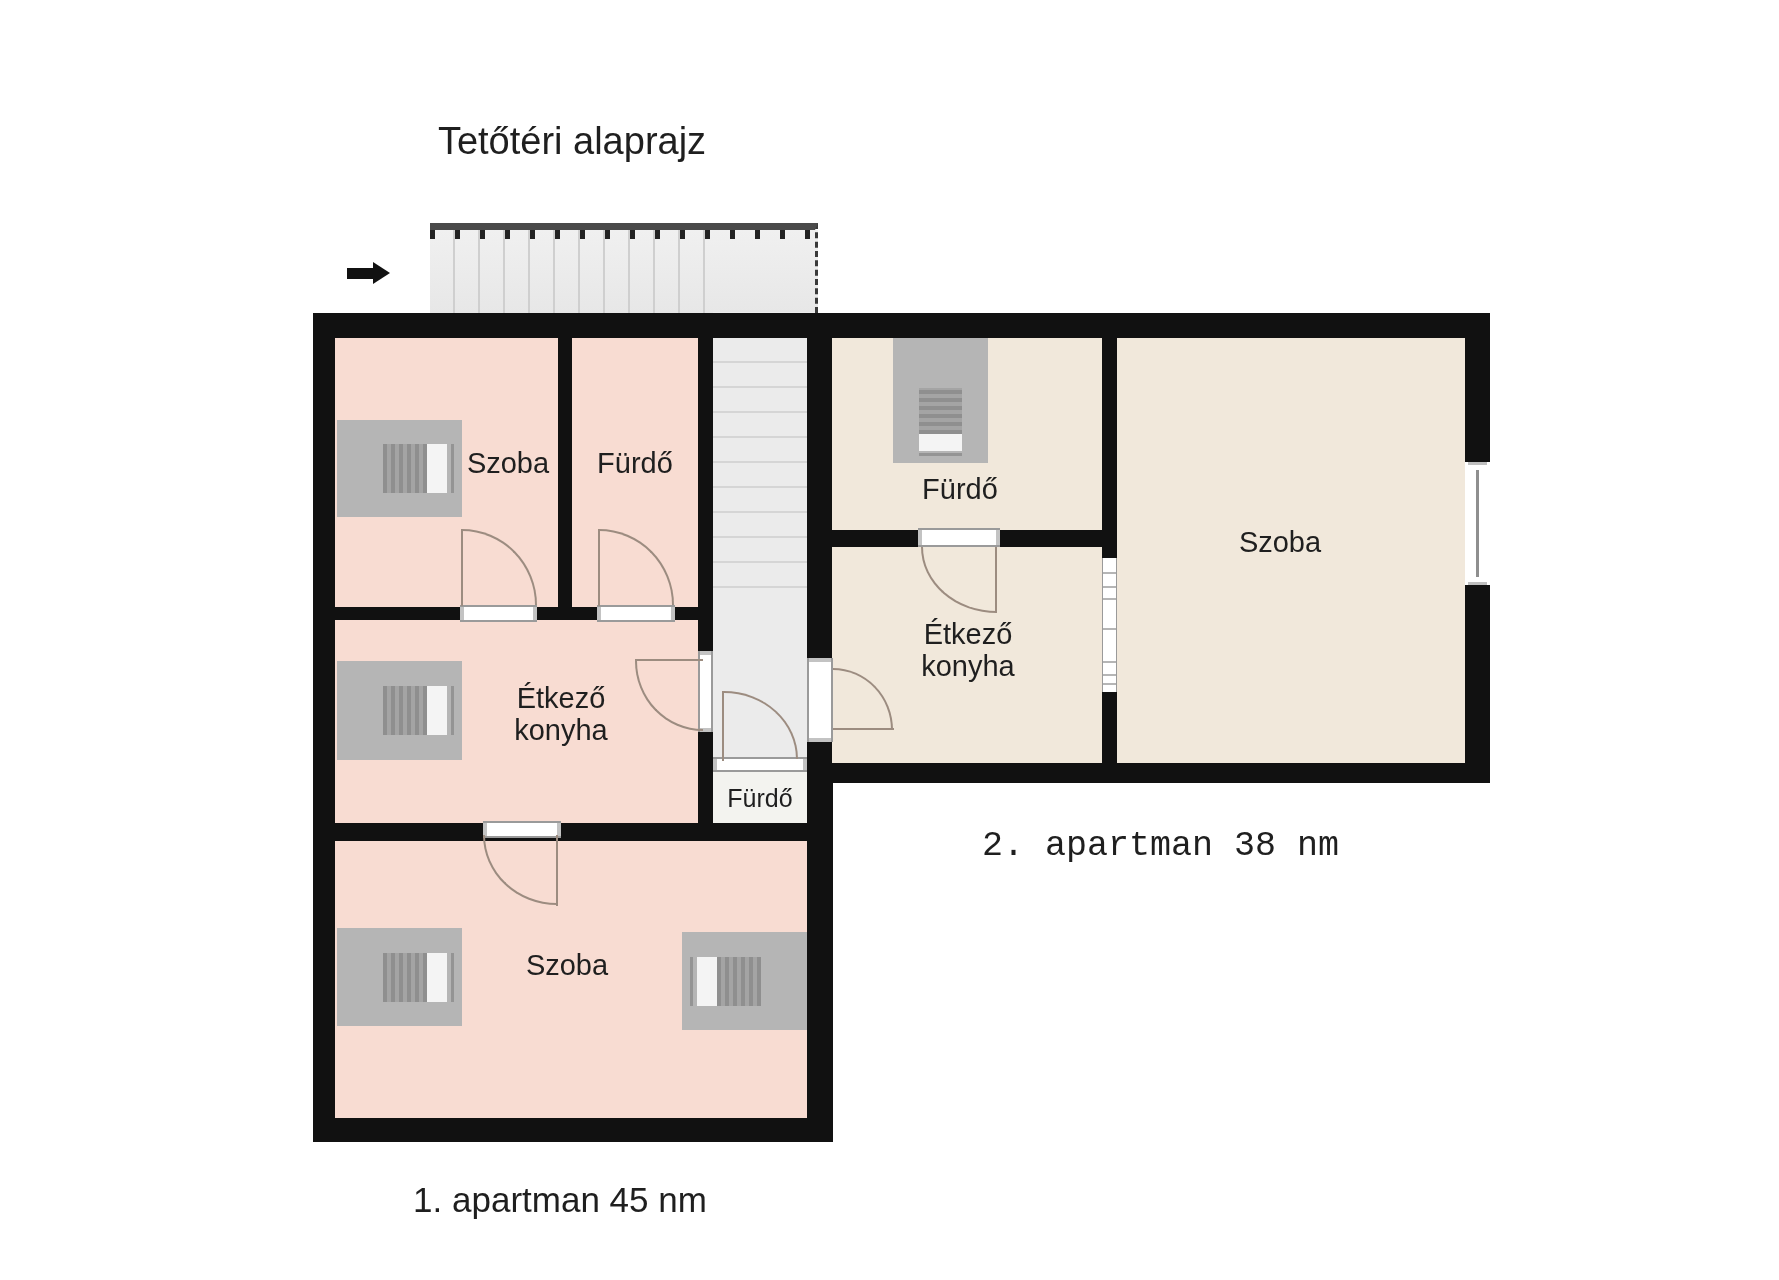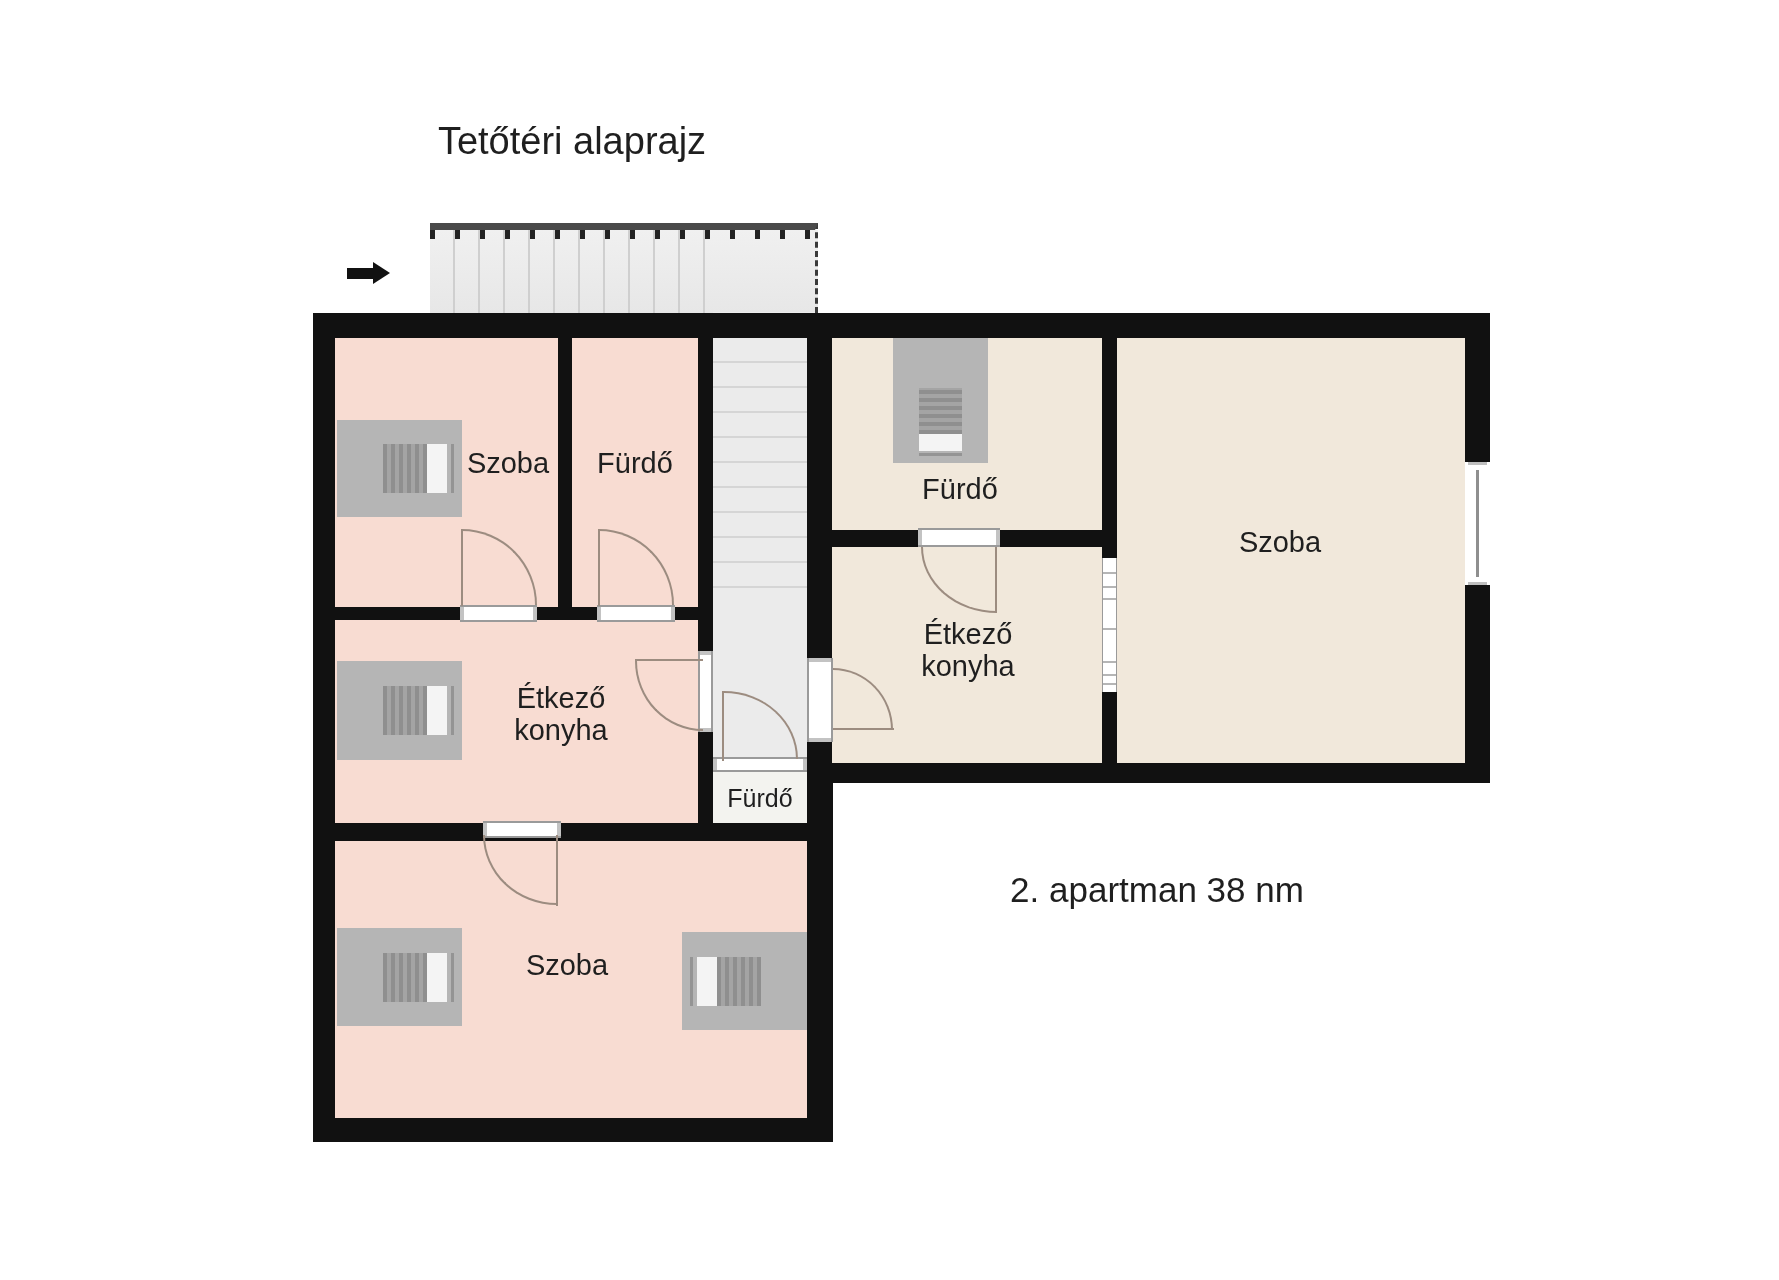--- a/index.html
+++ b/index.html
@@ -172,15 +172,16 @@
 
   <div class="rlabel" style="left:458px;top:427px;width:100px;">Szoba</div>
   <div class="rlabel" style="left:585px;top:427px;width:100px;">Fürdő</div>
   <div class="rlabel" style="left:485px;top:662px;width:152px;">Étkező konyha</div>
   <div class="rlabel" style="left:517px;top:929px;width:100px;">Szoba</div>
   <div class="rlabel" style="left:910px;top:453px;width:100px;">Fürdő</div>
   <div class="rlabel" style="left:892px;top:598px;width:152px;">Étkező konyha</div>
   <div class="rlabel" style="left:1230px;top:506px;width:100px;">Szoba</div>
   <div class="rlabel" style="left:713px;top:764px;width:94px;font-size:25px;">Fürdő</div>
 
-  <div class="big-label" style="left:982px;top:850px;width:350px;">2. apartman 38 nm</div>
+  <div class="big-label" style="left:385px;top:1160px;width:350px;">1. apartman 45 nm</div>
+  <div class="big-label" style="left:982px;top:806px;width:350px;font-family:Liberation Mono, monospace;">2. apartman 38 nm</div>
 
 </div>
 
 </body></html>

